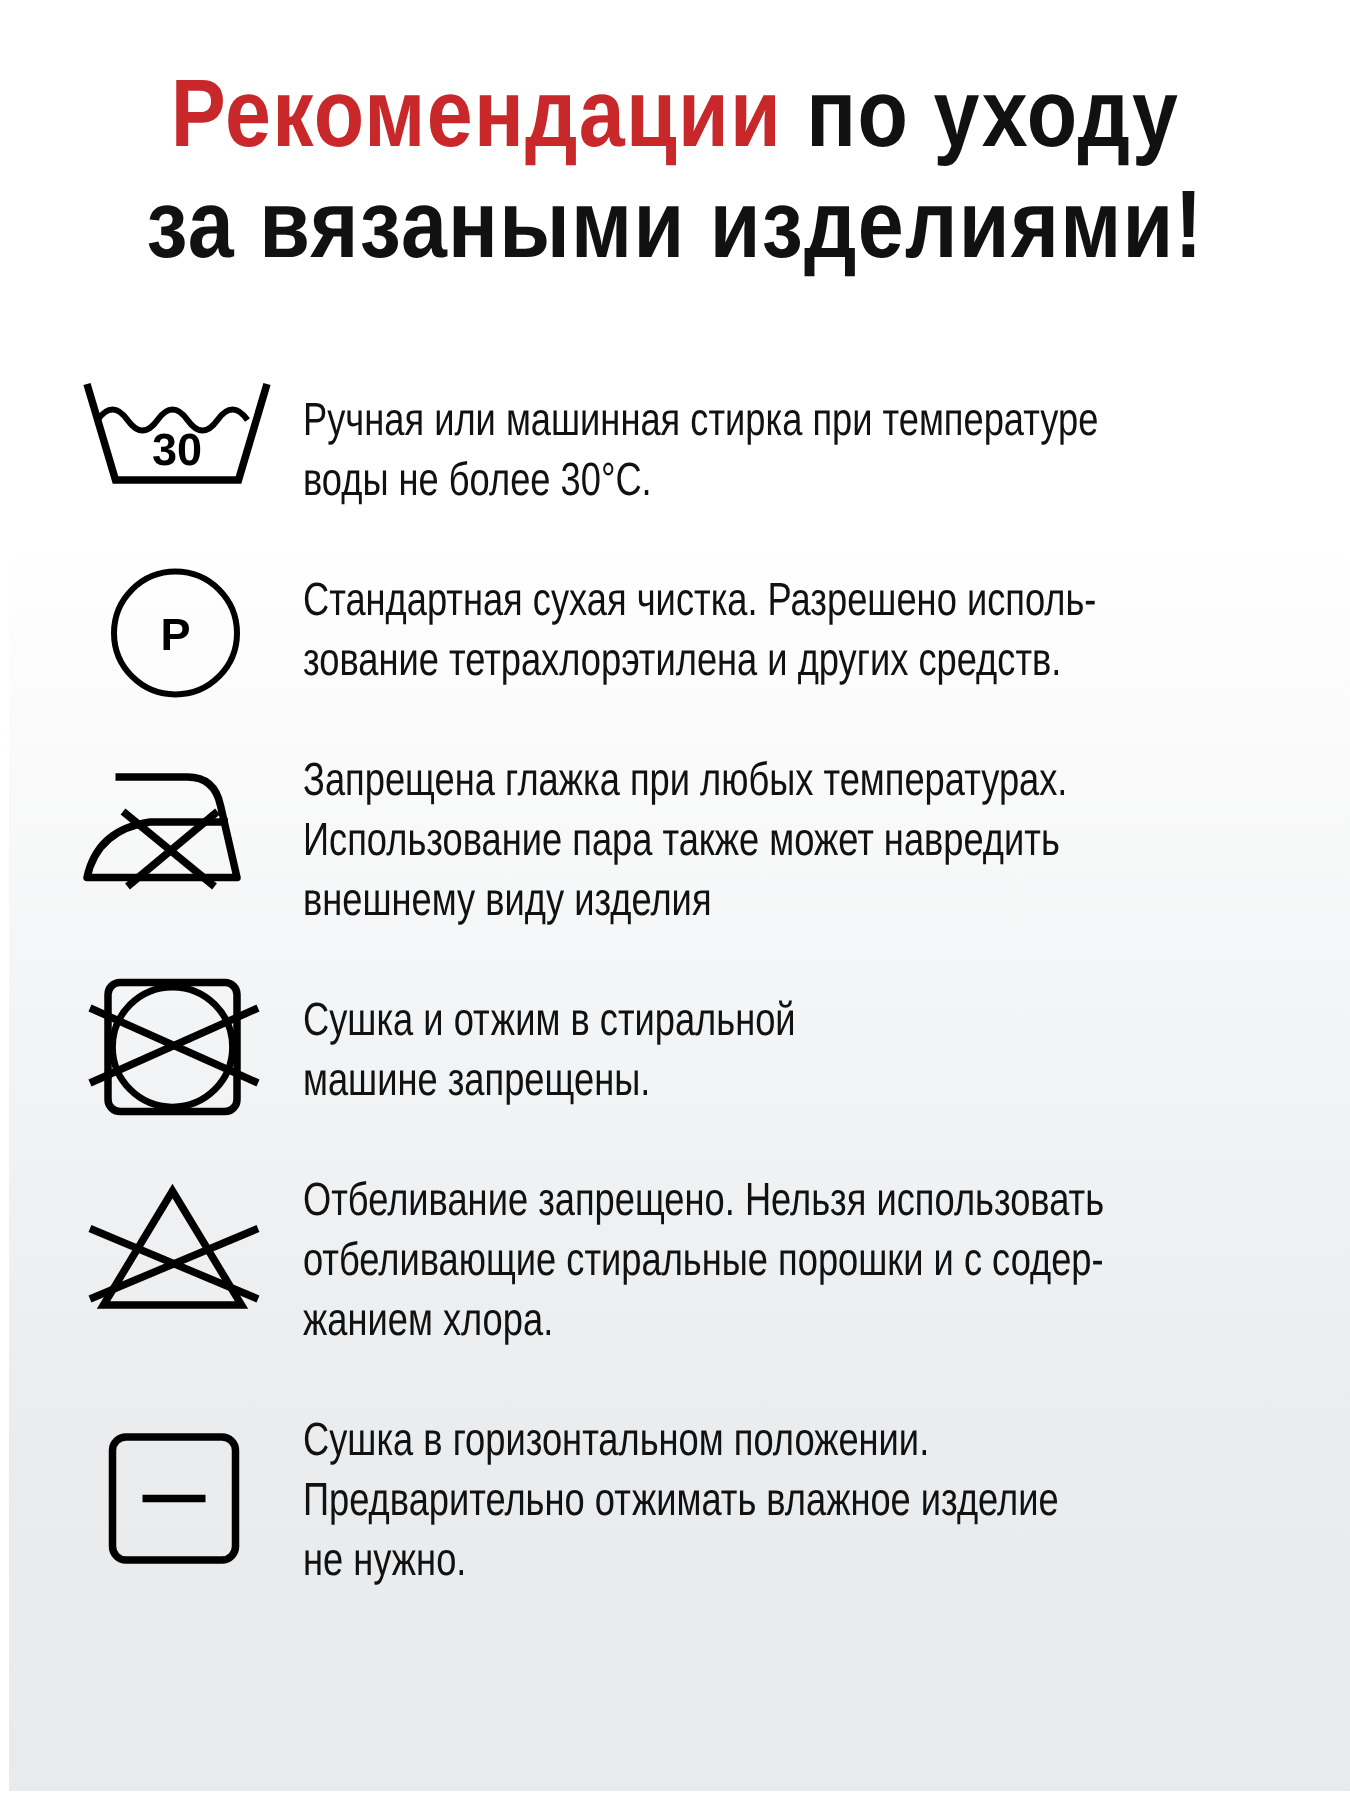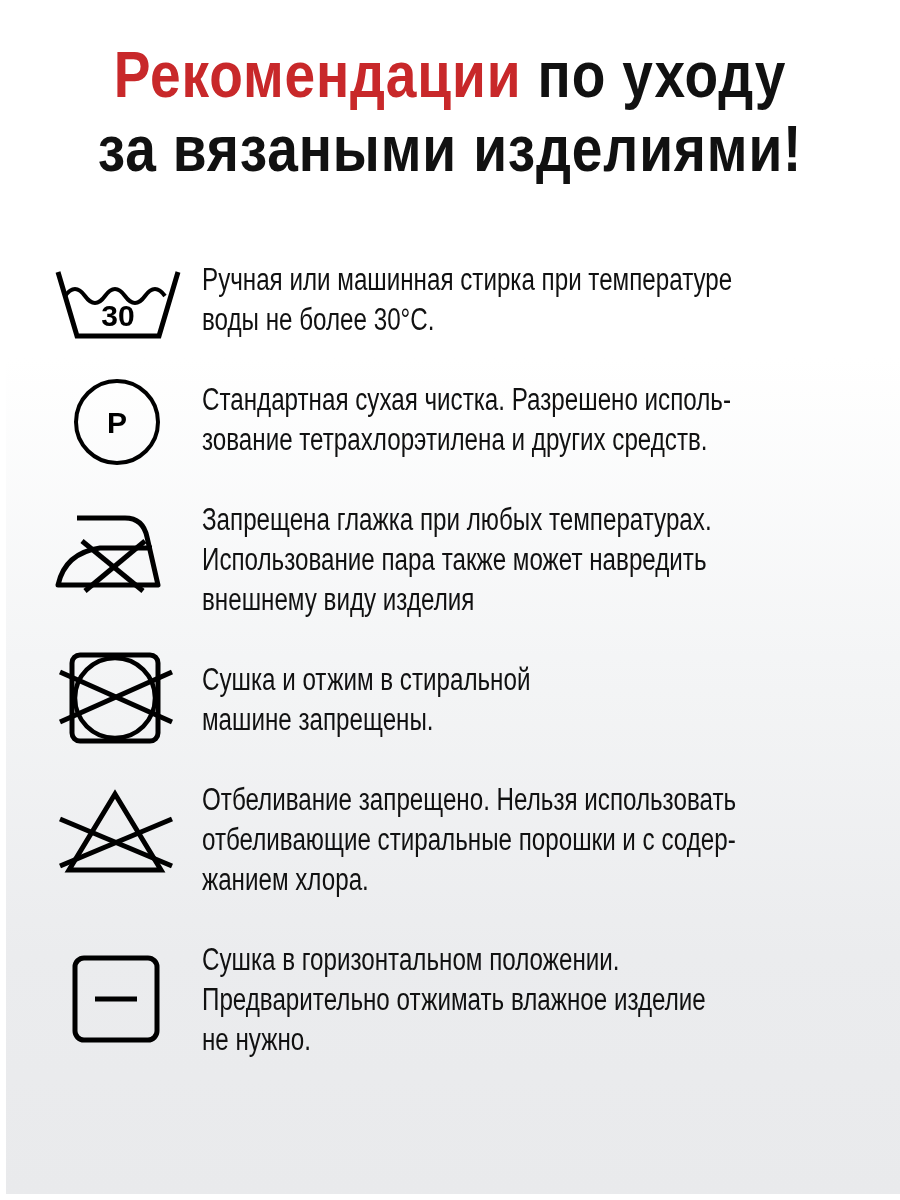--- a/index.html
+++ b/index.html
@@ -37,21 +37,21 @@
 <body>
 
 <div class="page"></div>
 
 <div class="title">
   <span class="line"><span class="red">Рекомендации</span><span> по уходу</span></span>
   <span class="line">за вязаными изделиями!</span>
 </div>
 
 <div class="item" style="top:0;">
-  <div class="icon" style="left:55px; top:268px;">
+  <div class="icon" style="left:55px; top:252px;">
     <svg width="125" height="75" viewBox="0 0 125 75">
       <path d="M3 4 L22 68 L104 68 L123 4" fill="none" stroke="#000" stroke-width="5" stroke-linejoin="miter"></path>
       <path d="M10 28 Q20 14 30 28 Q40 42 50 28 Q60 14 70 28 Q80 42 90 28 Q100 14 110 28" fill="none" stroke="#000" stroke-width="4"></path>
       <text x="63" y="58" text-anchor="middle" font-family="Liberation Sans, sans-serif" font-weight="bold" font-size="30" fill="#000">30</text>
     </svg>
   </div>
   <div class="desc" style="top:260px;">
     <span>Ручная или машинная стирка при температуре</span>
     <span>воды не более 30°С.</span>
   </div>

